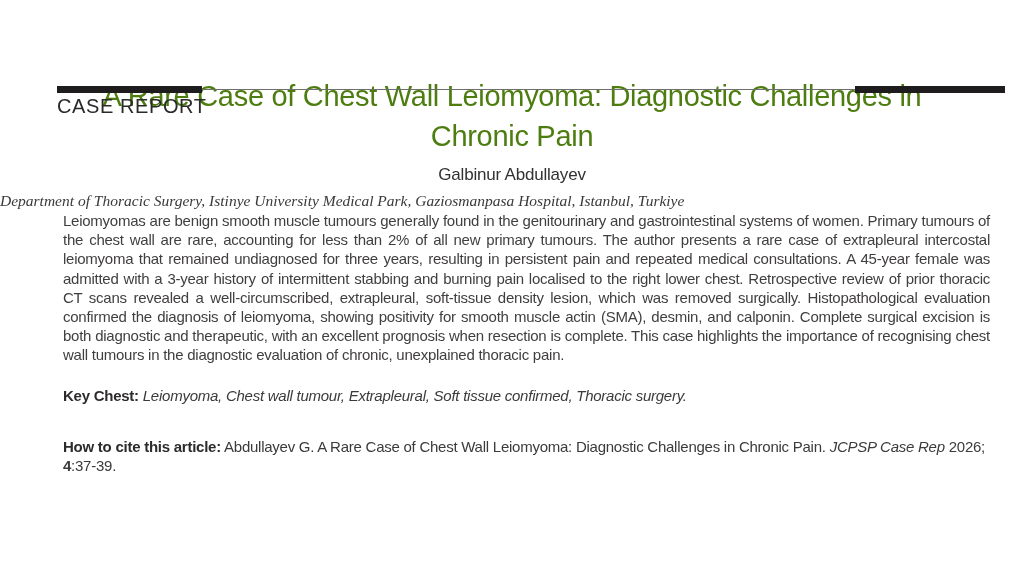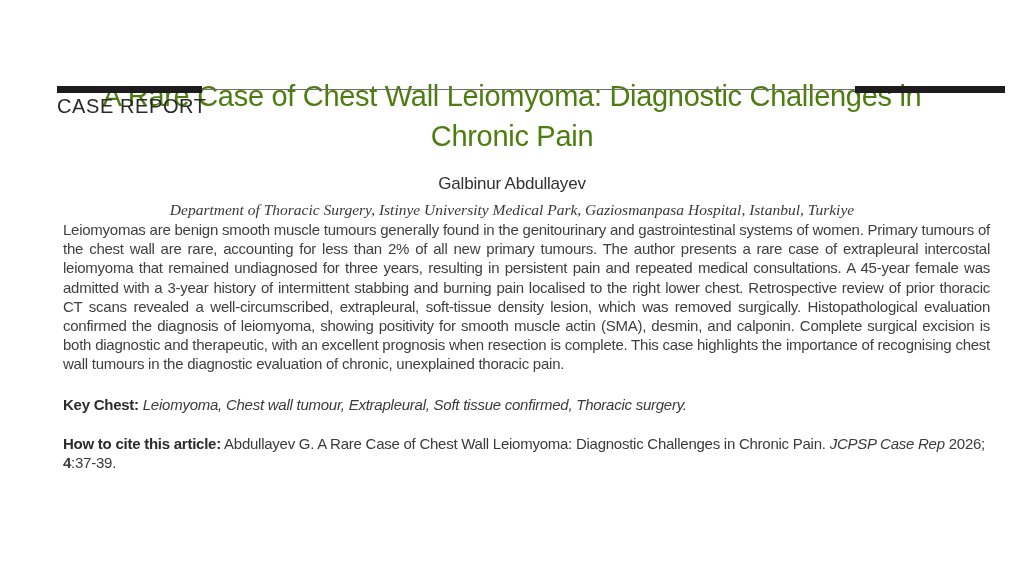--- a/index.html
+++ b/index.html
@@ -32,29 +32,28 @@
   .title {
     margin: 76px auto 0 auto;
     width: 840px;
     text-align: center;
     font-size: 29px; font-weight: 400;
     line-height: 40px;
     letter-spacing: -0.3px;
     color: #4d7c0f;
   }
   .author {
-    margin-top: 18px;
+    margin-top: 9px;
     text-align: center;
     font-size: 17px;
     color: #333132;
     letter-spacing: -0.2px;
   }
   .affiliation {
     margin-top: 7px;
-    text-align: center;
     font-family: "Liberation Serif", serif;
     font-style: italic;
     font-size: 15.5px;
     color: #3a3839;
   }
 
   
   .body-col { padding: 0 34px 0 63px; }
   .abstract-heading {
     margin-top: 54px;
@@ -74,21 +73,21 @@
   .kw-line {
     margin-top: 21px;
     font-size: 15px;
     line-height: 19.2px;
     letter-spacing: -0.25px;
     color: #3c3a3b;
   }
   .kw-label, .cite-label { font-weight: 700; color: #2d2b2c; }
   .kw-text { font-style: italic; }
   .cite-line {
-    margin-top: 20px;
+    margin-top: 32px;
     font-size: 15px;
     line-height: 19.2px;
     letter-spacing: -0.25px;
     text-align: left;
     color: #3c3a3b;
   }
   .cite-journal { font-style: italic; }
   .cite-volume { font-weight: 700; }
 </style>
 </head>

